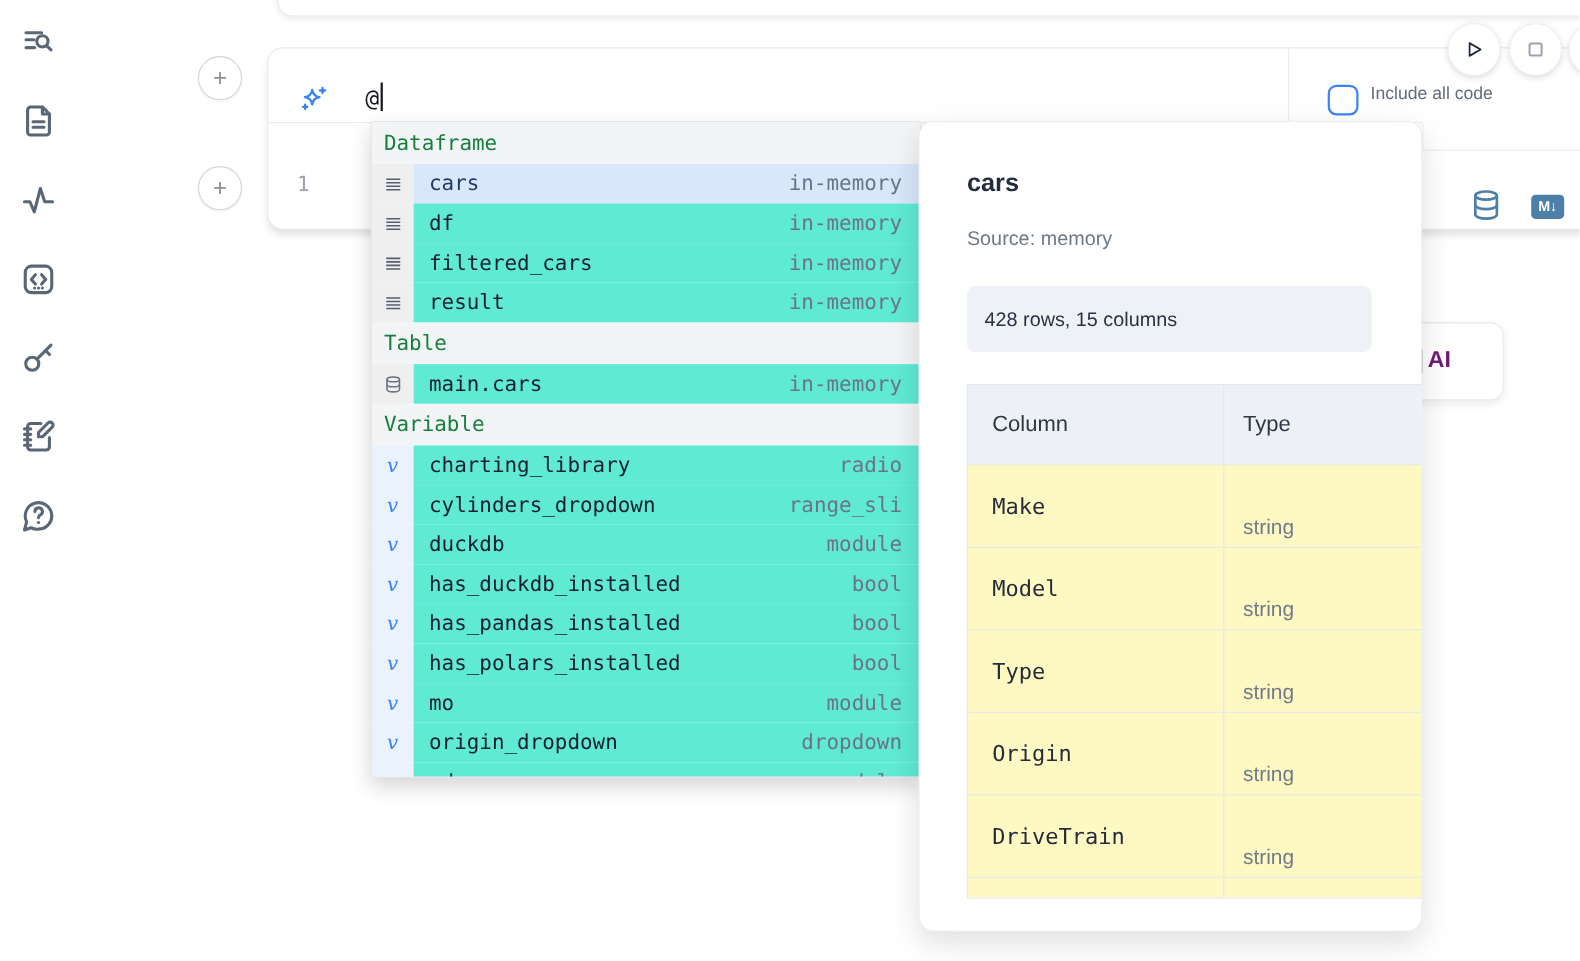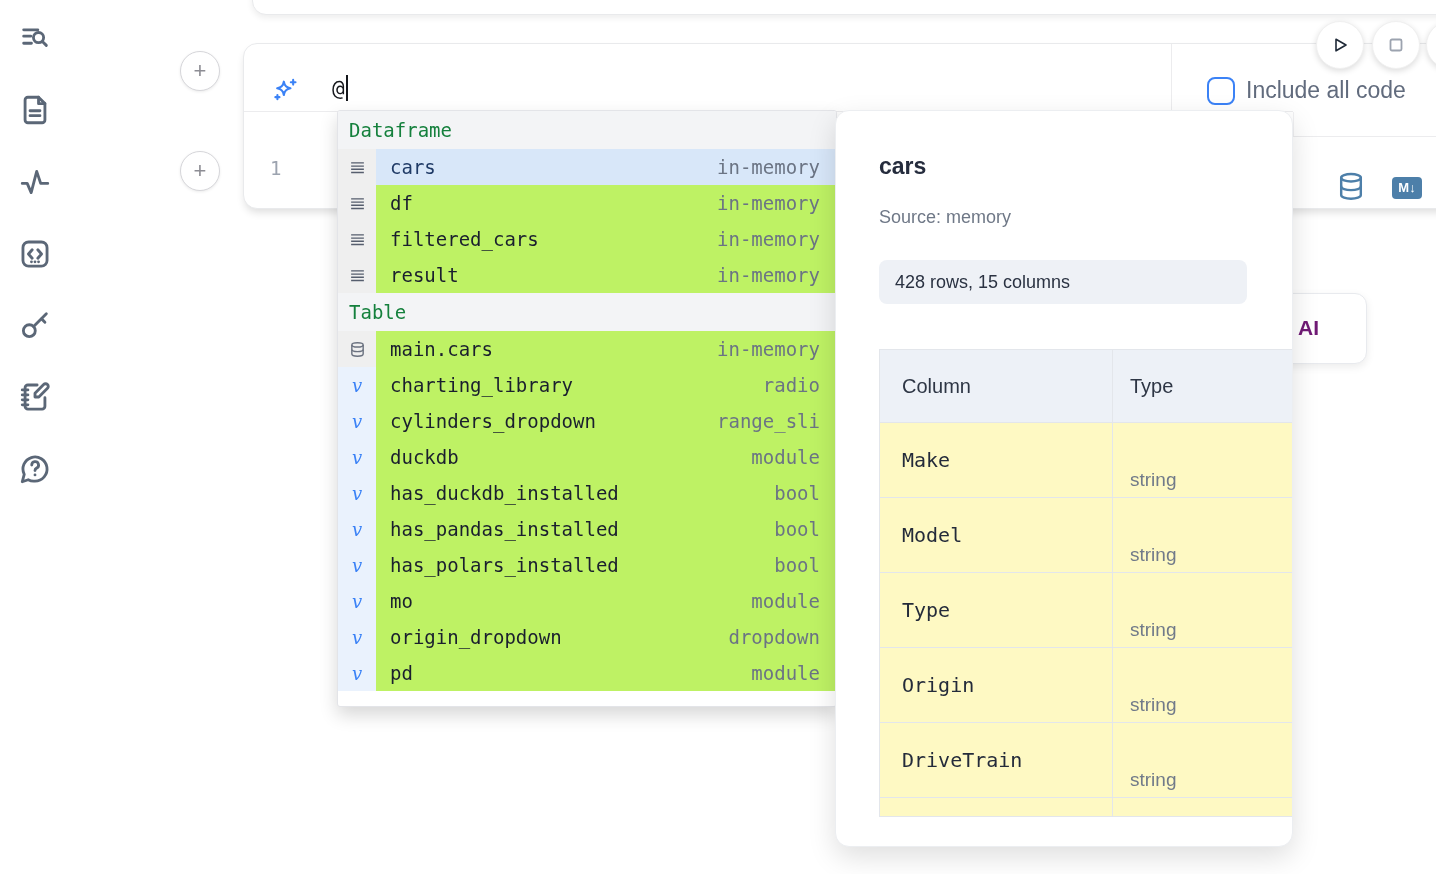--- a/index.html
+++ b/index.html
@@ -23,21 +23,21 @@
   .prompt-border{position:absolute;left:0;top:67px;width:1049px;height:1px;background:#ececee;}
   .prompt-vdiv{position:absolute;left:927px;top:0;width:1px;height:67px;background:#ececee;}
   .prompt-vdiv2{position:absolute;left:1049px;top:68px;width:1px;height:25px;background:#f0f0f2;}
   .prompt-border2{position:absolute;left:1049px;top:92px;width:191px;height:1px;background:#ececee;}
   .sparkles{position:absolute;left:27px;top:33px;width:28px;height:28px;color:#3b82f6;}
   .sparkles svg{width:28px;height:28px;}
   .prompt-text{position:absolute;left:88px;top:31px;font-size:21px;color:#16181d;}
   .caret{display:inline-block;width:2px;height:26px;background:#15171c;vertical-align:-5px;margin-left:1px;}
   .chk{position:absolute;left:963px;top:33px;width:24px;height:24px;border:2px solid #3b82f6;
        border-radius:8px;background:#fff;cursor:pointer;}
-  .chk-label{position:absolute;left:1002px;top:33px;font-size:23px;color:#616b7d;}
+  .chk-label{position:absolute;left:1002px;top:33px;font-size:16px;color:#616b7d;}
   .line-no{position:absolute;left:26px;top:113px;font-size:19px;color:#9ca3af;}
   .cell-db-btn{position:absolute;left:1093px;top:128px;width:28px;height:30px;color:#4d7fa9;cursor:pointer;}
   .cell-db-btn svg{width:28px;height:30px;}
   .md-badge{position:absolute;left:1148px;top:133px;width:30px;height:22px;background:#4d7fa9;color:#fff;
             border-radius:4px;font-size:13px;font-weight:bold;text-align:center;line-height:22px;cursor:pointer;}
 
   
   .round-btn{position:absolute;top:21px;width:46px;height:46px;border-radius:50%;background:#fff;
              border:1px solid #f0f0f0;box-shadow:0 2px 6px rgba(0,0,0,.14);cursor:pointer;z-index:15;}
   .round-btn svg{position:absolute;left:11px;top:11px;width:24px;height:24px;}
@@ -54,33 +54,33 @@
          border-radius:3px;}
   .c-header{height:38px;background:#f3f4f6;color:#15803d;font-size:19px;line-height:38px;
             padding-left:11px;box-sizing:border-box;}
   .c-row{height:36px;display:flex;align-items:stretch;cursor:pointer;}
   .c-gutter{width:38px;flex:0 0 38px;background:#efefef;display:flex;align-items:center;justify-content:center;}
   .c-gutter.var{background:#eaf2fd;}
   .c-gutter svg{width:17px;height:17px;}
   .c-gutter .vglyph{font-family:"DejaVu Serif","Liberation Serif",serif;font-style:italic;
                     color:#3b82f6;font-size:18px;}
   .c-body{flex:1;display:flex;align-items:center;justify-content:space-between;
-          padding:0 16px 0 14px;background:#bef264;}
+          padding:0 16px 0 14px;background:#5eead4;}
   .c-row.selected .c-body{background:#d8e7f9;}
   .c-label{font-size:19px;color:#1a1f2e;white-space:pre;}
   .c-row.selected .c-label{color:#1f3a66;}
   .c-meta{font-size:19px;color:#6b7484;white-space:pre;}
 
   
   .popover{position:absolute;left:835px;top:110px;width:456px;height:735px;background:#fff;
            border:1px solid #eceef1;border-radius:14px;box-shadow:0 10px 28px rgba(0,0,0,.13);
            z-index:40;overflow:hidden;}
   .pv-title{position:absolute;left:43px;top:42px;font-size:23px;font-weight:bold;color:#252c3d;}
   .pv-source{position:absolute;left:43px;top:96px;font-size:18px;color:#6f7887;}
-  .pv-shape{position:absolute;left:43px;top:149px;width:368px;height:44px;background:#eef1f6;
+  .pv-shape{position:absolute;left:43px;top:149px;width:368px;height:60px;background:#eef1f6;
             border-radius:8px;box-sizing:border-box;display:flex;align-items:center;padding-left:16px;
             font-size:18px;color:#2a3242;}
   .pv-table{position:absolute;left:43px;top:238px;width:416px;height:468px;border:1px solid #e3e6eb;
             box-sizing:border-box;overflow:hidden;background:#fbfcfe;}
   .t-head{height:72px;background:#edf1f7;display:flex;}
   .t-row{height:74px;display:flex;border-top:1px solid #e3e6eb;background:#fef9c3;}
   .t-c1{width:233px;flex:0 0 233px;display:flex;align-items:center;padding-left:22px;
         box-sizing:border-box;border-right:1px solid #e3e6eb;}
   .t-c2{flex:1;display:flex;align-items:center;padding-left:17px;box-sizing:border-box;}
   .t-head .t-c1,.t-head .t-c2{font-size:20px;color:#2e3645;font-family:"Liberation Sans","DejaVu Sans",sans-serif;}
@@ -252,20 +252,21 @@
             <ellipse cx="12" cy="5.5" rx="8" ry="3"></ellipse>
             <path d="M4 5.5v6.5c0 1.7 3.6 3 8 3s8-1.3 8-3V5.5"></path>
             <path d="M4 12v6.5c0 1.7 3.6 3 8 3s8-1.3 8-3V12"></path>
           </svg>
         </div>
         <div class="c-body">
           <span class="c-label">main.cars</span>
           <span class="c-meta">in-memory</span>
         </div>
       </div>
+      <div class="c-header">Variable</div>
       <div class="c-row">
         <div class="c-gutter var">
           <span class="vglyph">v</span>
         </div>
         <div class="c-body">
           <span class="c-label">charting_library</span>
           <span class="c-meta">radio</span>
         </div>
       </div>
       <div class="c-row">

